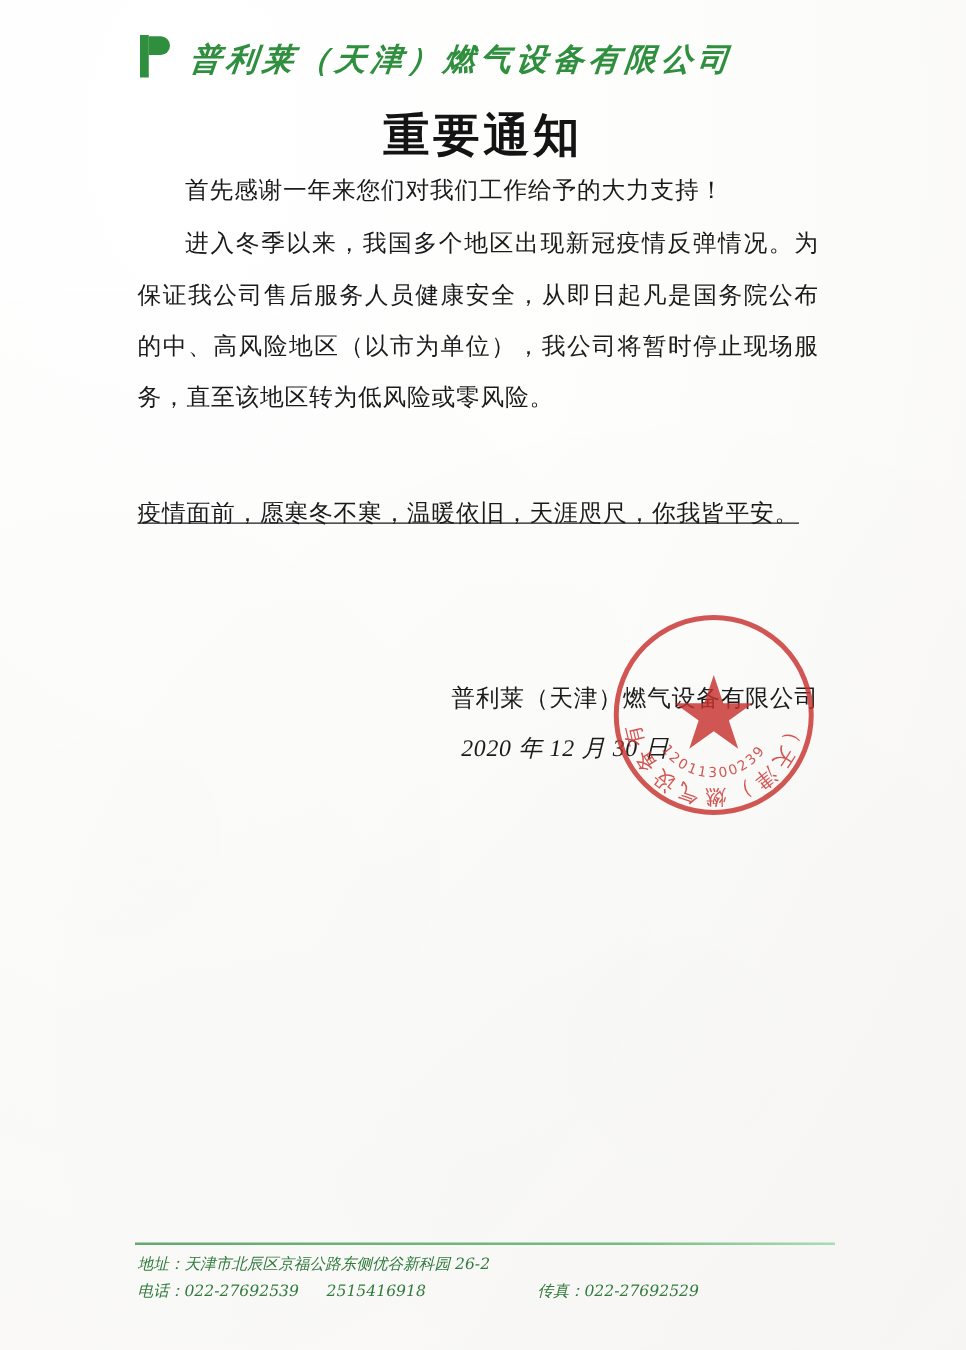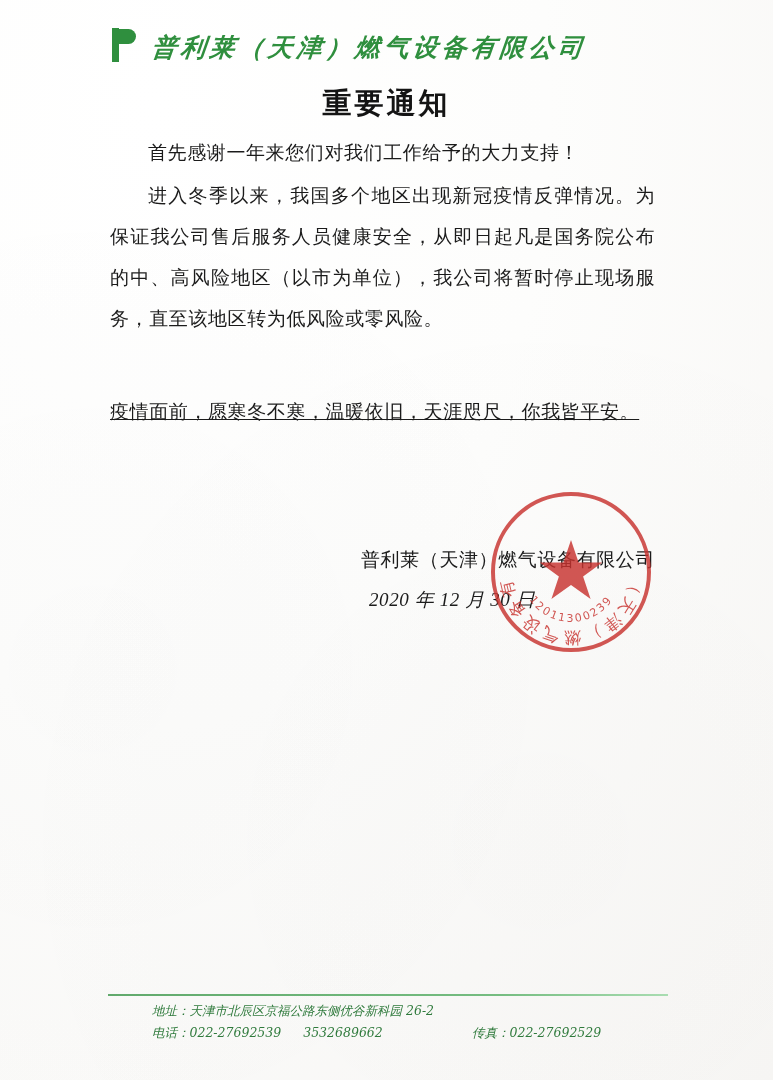--- a/index.html
+++ b/index.html
@@ -81,21 +81,21 @@
     transform: skewX(-6deg);
   }
 
   
   .doc-title {
     position: absolute;
     top: 84px;
     left: 0;
     width: 773px;
     text-align: center;
-    font-size: 29px;
+    font-size: 37px;
     font-weight: bold;
     letter-spacing: 3px;
     color: #141414;
     font-family: "DejaVu Serif", "Liberation Serif", serif;
   }
 
   
   .body-block {
     position: absolute;
     left: 110px;
@@ -166,21 +166,20 @@
     top: 1000px;
     width: 560px;
     font-family: "DejaVu Serif", "Liberation Serif", serif;
     font-size: 12.5px;
     line-height: 22px;
     color: #2f7a3c;
     font-style: italic;
   }
   .footer-row {
     display: flex;
-    margin-left: 42px;
   }
   .footer-col-left {
     width: 320px;
     white-space: nowrap;
   }
   .footer-col-right {
     white-space: nowrap;
   }
   .footer-gap {
     display: inline-block;
@@ -237,20 +236,20 @@
 
   <div class="footer-rule"></div>
   <div class="footer">
     <div class="footer-row">
       <div class="footer-col-left">
         <span>地址：</span><span>天津市北辰区京福公路东侧优谷新科园 26-2</span>
       </div>
     </div>
     <div class="footer-row">
       <div class="footer-col-left">
-        <span>电话：</span><span>022-27692539</span><span class="footer-gap"></span><span>3532689662</span>
+        <span>电话：</span><span>022-27692539</span><span class="footer-gap"></span><span>2515416918</span>
       </div>
       <div class="footer-col-right">
         <span>传真：</span><span>022-27692529</span>
       </div>
     </div>
   </div>
 </div>
 
 </body></html>

